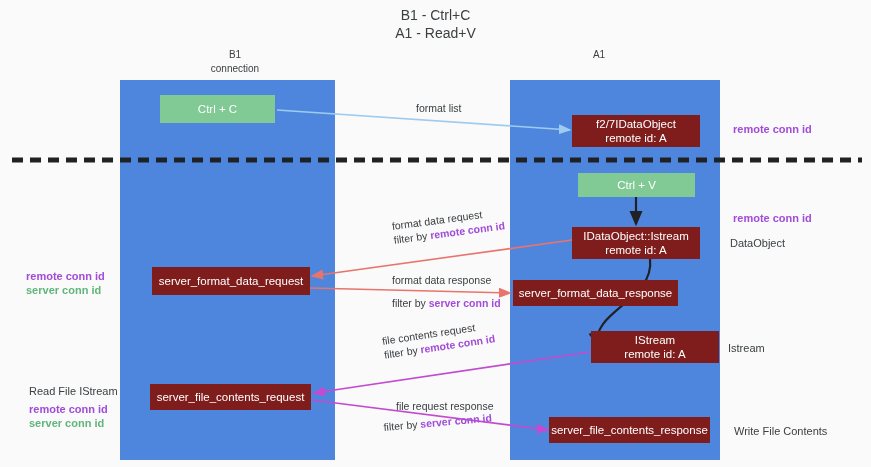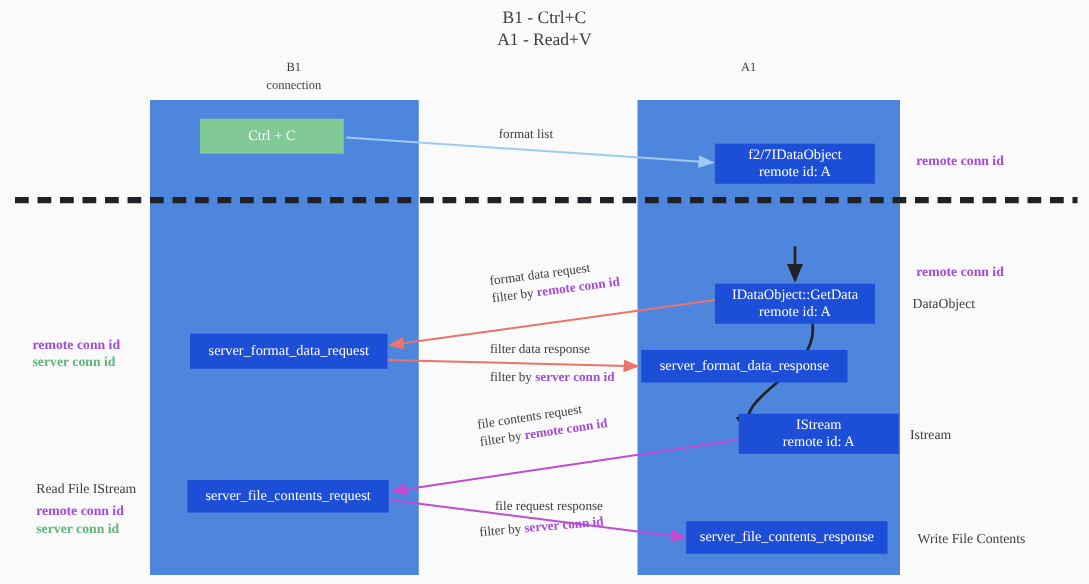--- a/index.html
+++ b/index.html
@@ -5,21 +5,21 @@
   html, body {
     margin: 0;
     padding: 0;
     background: #fafafa;
   }
   #canvas {
     position: relative;
     width: 871px;
     height: 467px;
     background: #fafafa;
-    font-family: Liberation Serif, serif;
+    font-family: Liberation Sans, sans-serif;
     overflow: hidden;
   }
   .title {
     position: absolute;
     left: 0;
     top: 6px;
     width: 871px;
     text-align: center;
     font-size: 14px;
     color: #3c4043;
@@ -43,21 +43,21 @@
     flex-direction: column;
     align-items: center;
     justify-content: center;
     text-align: right;
     color: #ffffff;
     font-size: 11.5px;
     line-height: 14px;
     padding: 2px 16px;
   }
   .node.green { background: #81c995; }
-  .node.orange { background: #1d4ed8; }
+  .node.orange { background: #7f1d1d; }
   .node .l2 { font-size: 11.5px; }
   .sidetext {
     position: absolute;
     font-size: 11px;
     line-height: 14px;
     white-space: nowrap;
   }
   .sidetext.right { text-align: left; }
   .sidetext.leftcol { text-align: left; }
   .c-purple { color: #a24bd8; font-weight: bold; }
@@ -136,23 +136,26 @@
 
   <div class="node green" style="left:160px; top:95px; width:115px; height:28px;">
     <div>Ctrl + C</div>
   </div>
 
   <div class="node orange" style="left:572px; top:115px; width:128px; height:32px;">
     <div>f2/7IDataObject</div>
     <div class="l2">remote id: A</div>
   </div>
 
+  <div class="node green" style="left:578px; top:173px; width:117px; height:24px;">
+    <div>Ctrl + V</div>
+  </div>
 
   <div class="node orange" style="left:572px; top:227px; width:128px; height:32px;">
-    <div>IDataObject::GetData</div>
+    <div>IDataObject::Istream</div>
     <div class="l2">remote id: A</div>
   </div>
 
   <div class="node orange" style="left:152px; top:267px; width:158px; height:28px;">
     <div>server_format_data_request</div>
   </div>
 
   <div class="node orange" style="left:513px; top:280px; width:165px; height:26px;">
     <div>server_format_data_response</div>
   </div>
@@ -163,29 +166,29 @@
   </div>
 
   <div class="node orange" style="left:549px; top:417px; width:161px; height:26px;">
     <div>server_file_contents_response</div>
   </div>
 
   <div class="node orange" style="left:150px; top:384px; width:161px; height:26px;">
     <div>server_file_contents_request</div>
   </div>
 
-  <div class="edgelabel" style="left:399px; top:101px;">format list</div>
+  <div class="edgelabel" style="left:416px; top:101px;">format list</div>
 
   <div class="edgelabel" style="left:391px; top:219px; transform:rotate(-7.5deg); transform-origin:left top;">
     <div>format data request</div>
     <div><span>filter by </span><span class="hl-purple">remote conn id</span></div>
   </div>
 
   <div class="edgelabel" style="left:392px; top:273px;">
-    <div>filter data response</div>
+    <div>format data response</div>
     <div style="margin-top:9px;"><span>filter by </span><span class="hl-purple">server conn id</span></div>
   </div>
 
   <div class="edgelabel" style="left:381px; top:334px; transform:rotate(-8.5deg); transform-origin:left top;">
     <div>file contents request</div>
     <div><span>filter by </span><span class="hl-purple">remote conn id</span></div>
   </div>
 
   <div class="edgelabel" style="left:396px; top:399px;">
     <div>file request response</div>

